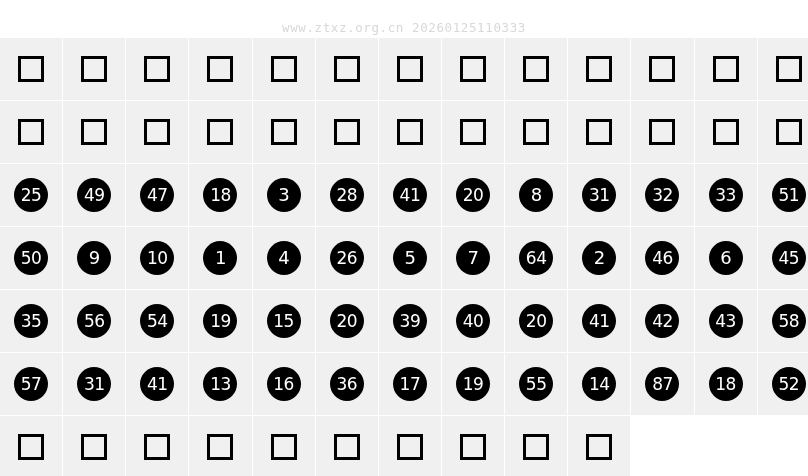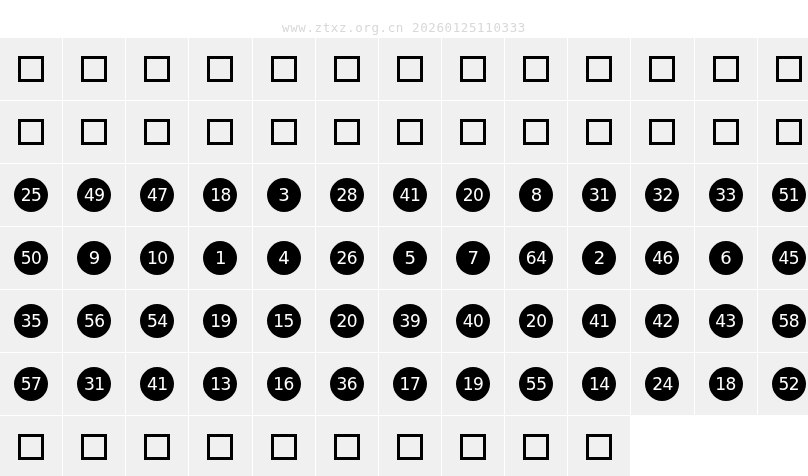--- a/index.html
+++ b/index.html
@@ -476,21 +476,21 @@
               <div class="dingbat">55</div>
             </div>
           </td>
           <td>
             <div class="cell-inner">
               <div class="dingbat">14</div>
             </div>
           </td>
           <td>
             <div class="cell-inner">
-              <div class="dingbat">24</div>
+              <div class="dingbat">87</div>
             </div>
           </td>
           <td>
             <div class="cell-inner">
               <div class="dingbat">18</div>
             </div>
           </td>
           <td>
             <div class="cell-inner">
               <div class="dingbat">52</div>

